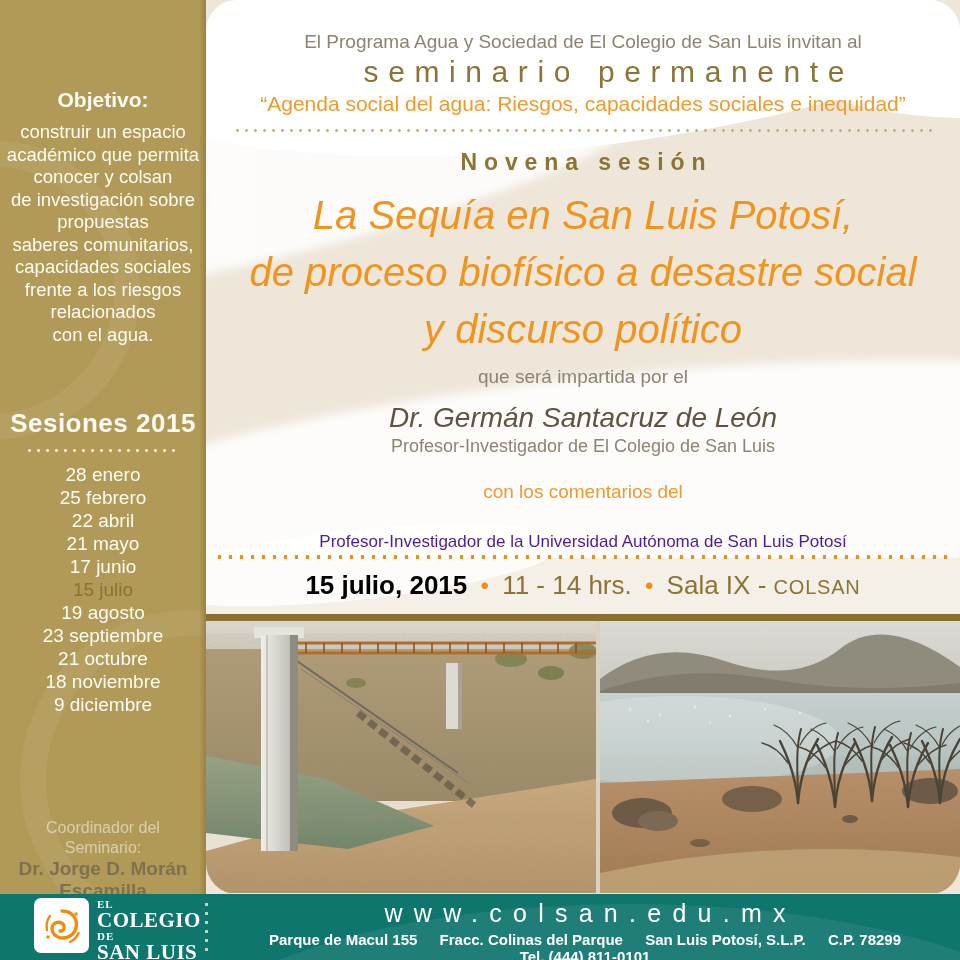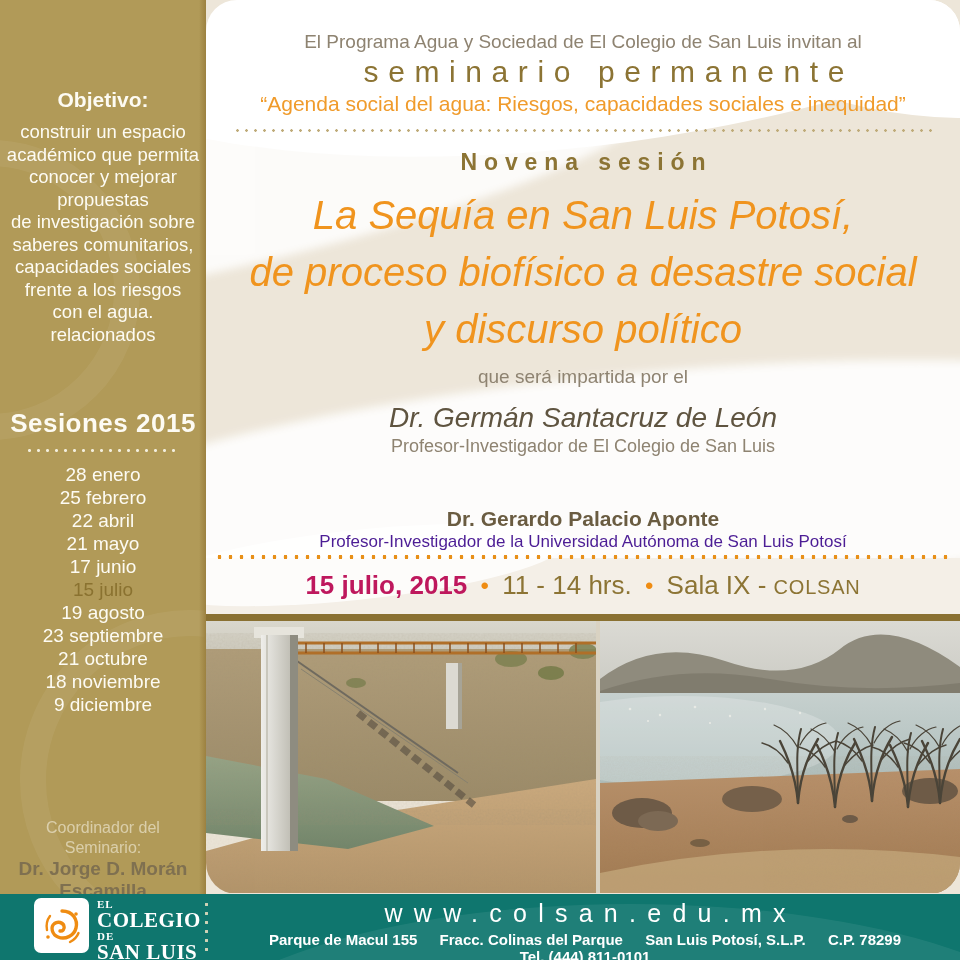--- a/index.html
+++ b/index.html
@@ -60,21 +60,21 @@
   .intro{top:366px;font-size:19px;color:#8e8371;}
   .speaker{top:402px;font-size:28px;font-style:italic;color:#5f5440;}
   .role1{top:436px;font-size:18px;color:#8e8371;}
   .comments{top:481px;font-size:19px;color:#ef9a2d;}
   .commentator{top:507px;font-size:21px;font-weight:bold;color:#6a5c41;}
   .role2{top:532px;font-size:17px;color:#4c1d95;}
   .dots-orange{position:absolute;top:554px;left:8px;width:738px;height:6px;
     background-image:radial-gradient(circle,#e89018 1.8px,rgba(0,0,0,0) 2.1px);
     background-size:11px 6px;background-repeat:repeat-x;}
   .dateline{top:570px;font-size:26px;color:#8c7434;}
-  .dateline .d{font-weight:bold;color:#be185d;}
+  .dateline .d{font-weight:bold;color:#000000;}
   .dateline .bullet{color:#ef8c12;font-size:24px;padding:0 6px;}
   .dateline .brand{font-size:20px;letter-spacing:.04em;}
   .olivebar{position:absolute;left:0;top:614px;width:100%;height:7px;background:#8a7132;}
   
   .photos{position:absolute;left:0;top:621px;width:100%;height:272px;display:flex;}
   .photo{height:272px;overflow:hidden;}
   .photo.left{width:390px;}
   .photo-gap{width:4px;height:272px;background:#d9d2c2;}
   .photo.right{width:360px;}
   .photo svg{display:block;}
@@ -102,28 +102,28 @@
 <div id="poster">
 
   <div id="sidebar">
     <div class="ring r1"></div>
     <div class="ring r2"></div>
 
     <div class="side-block objetivo">
       <div class="t">Objetivo:</div>
       <div class="l">construir un espacio</div>
       <div class="l">académico que permita</div>
-      <div class="l">conocer y mejorar</div>
+      <div class="l">conocer y colsan</div>
+      <div class="l">de investigación sobre</div>
       <div class="l">propuestas</div>
-      <div class="l">de investigación sobre</div>
       <div class="l">saberes comunitarios,</div>
       <div class="l">capacidades sociales</div>
       <div class="l">frente a los riesgos</div>
+      <div class="l">relacionados</div>
       <div class="l">con el agua.</div>
-      <div class="l">relacionados</div>
     </div>
 
     <div class="side-block sesiones">
       <div class="t">Sesiones 2015</div>
       <div class="dots-w"></div>
       <span class="session-date">28 enero</span>
       <span class="session-date">25 febrero</span>
       <span class="session-date">22 abril</span>
       <span class="session-date">21 mayo</span>
       <span class="session-date">17 junio</span>
@@ -156,21 +156,21 @@
 
     <div class="ctext novena">Novena sesión</div>
     <div class="ctext bigtitle bt1">La Sequía en San Luis Potosí,</div>
     <div class="ctext bigtitle bt2">de proceso biofísico a desastre social</div>
     <div class="ctext bigtitle bt3">y discurso político</div>
 
     <div class="ctext intro">que será impartida por el</div>
     <div class="ctext speaker">Dr. Germán Santacruz de León</div>
     <div class="ctext role1">Profesor-Investigador de El Colegio de San Luis</div>
 
-    <div class="ctext commentator">Dr. Gerardo Palacio Aponte</div>
+    <div class="ctext comments">con los comentarios del</div>
     <div class="ctext role2">Profesor-Investigador de la Universidad Autónoma de San Luis Potosí</div>
 
     <div class="dots-orange"></div>
 
     <div class="ctext dateline">
       <span class="d">15 julio, 2015</span>
       <span class="bullet">•</span>
       <span>11 - 14 hrs.</span>
       <span class="bullet">•</span>
       <span>Sala IX - </span><span class="brand">COLSAN</span>

